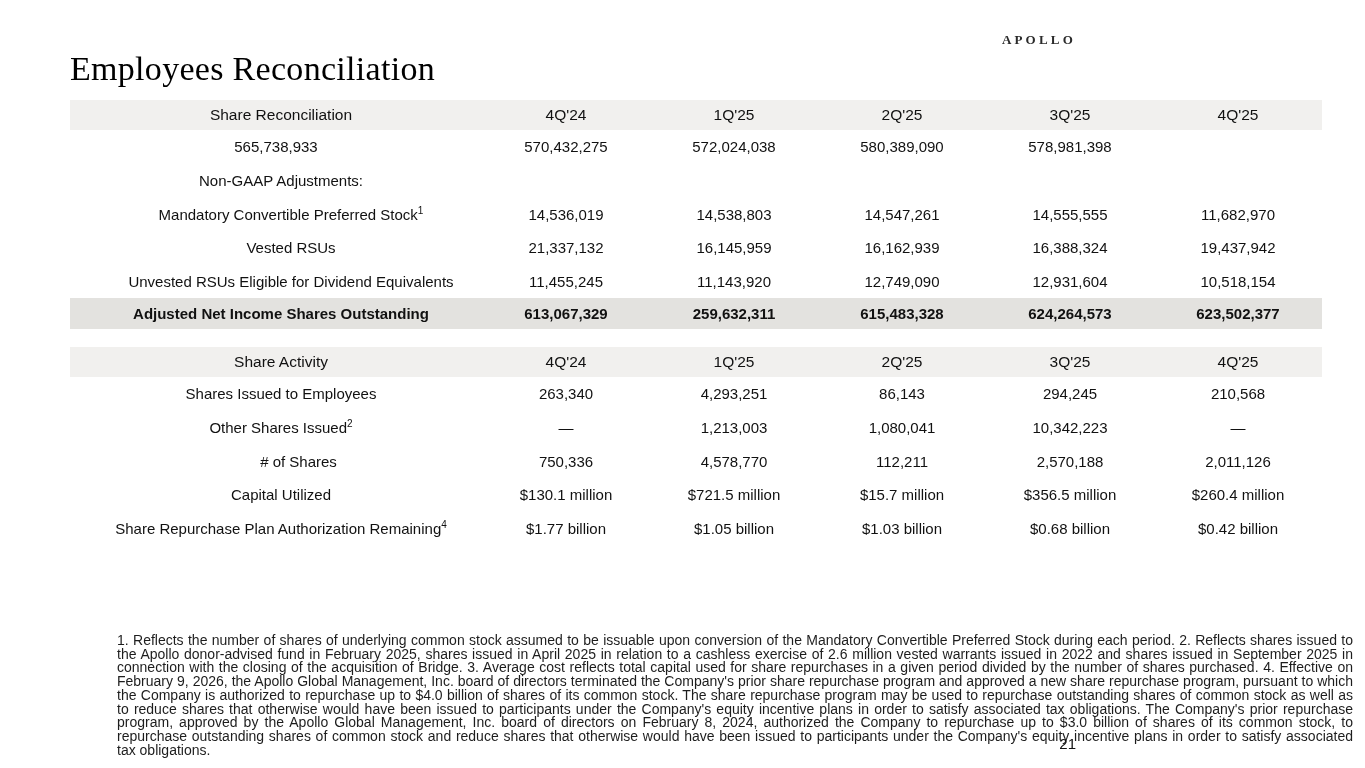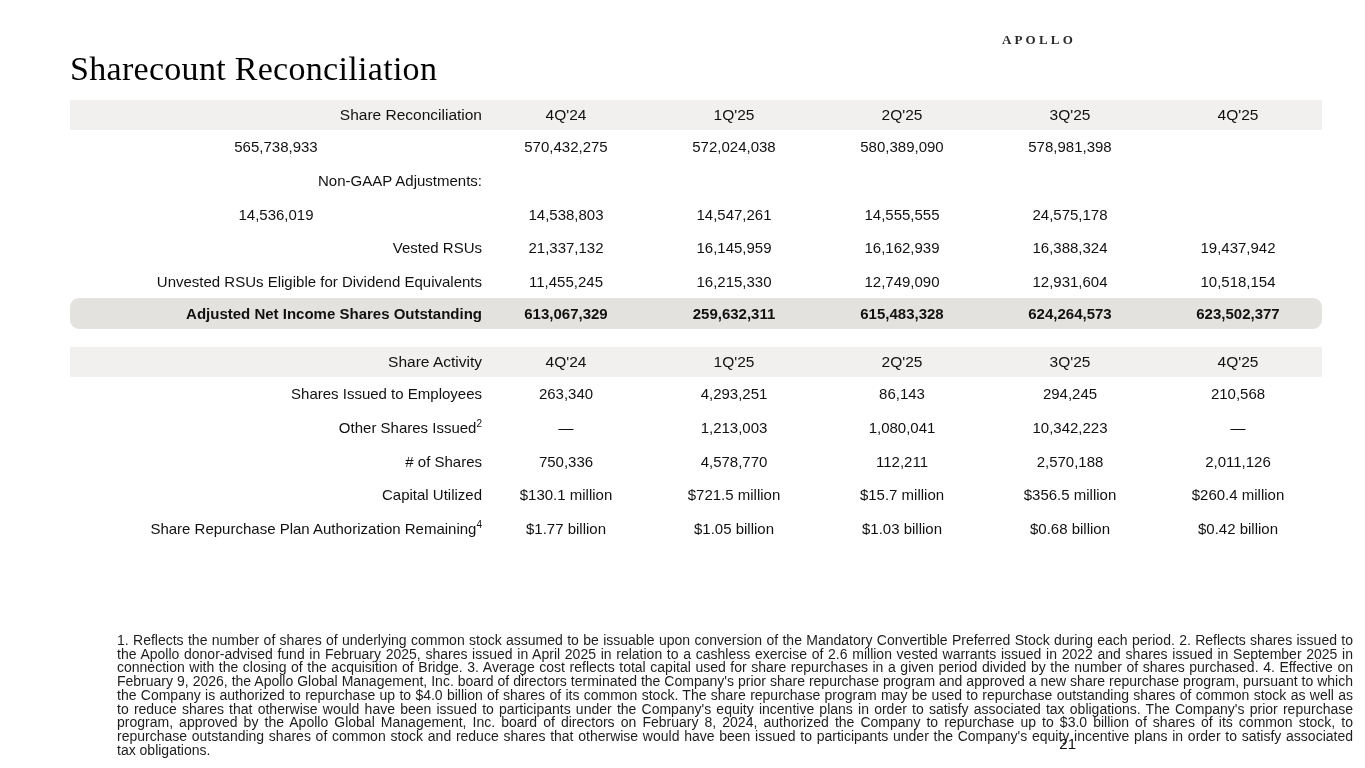--- a/index.html
+++ b/index.html
@@ -29,23 +29,23 @@
   #table1 { top:100px; }
   #table2 { top:347px; }
 
   .t-row {
     display:grid;
     grid-template-columns:412px repeat(5, 168px);
     align-items:center;
     height:33.7px;
   }
   .t-head  { height:30px; background:var(--band_light, #f1f0ee); font-size:15.5px; }
-  .t-total { height:31px; background:var(--band_total, #e3e2df); font-weight:bold;border-radius:9px; }
+  .t-total { height:31px; background:var(--band_total, #e3e2df); font-weight:bold; }
 
-  .lbl { text-align:right; padding-left:10px; white-space:nowrap; }
+  .lbl { text-align:center; padding-left:10px; white-space:nowrap; }
   .val { text-align:center; white-space:nowrap; }
   .ind1 .lbl-text { padding-left:20px; display:inline-block; }
   .ind2 .lbl-text { padding-left:35px; display:inline-block; }
   sup.fn { font-size:10px; line-height:0; }
 
   .footnotes {
     position:absolute; left:82px; top:634px; width:1236px;
     font-size:14px; line-height:13.7px; text-align:justify; color:#1d1d1d;margin-left:35px;
   }
 
@@ -54,21 +54,21 @@
     font-size:15px; color:#111;
   }
 </style>
 </head>
 <body>
 
 <div class="slide">
 
   <div class="logo">APOLLO</div>
 
-  <h1 class="title">Sharecount Reconciliation</h1>
+  <h1 class="title">Employees Reconciliation</h1>
 
   <div class="tbl" id="table1">
 
     <div class="t-row t-head">
       <div class="lbl">Share Reconciliation</div>
       <div class="val">4Q'24</div>
       <div class="val">1Q'25</div>
       <div class="val">2Q'25</div>
       <div class="val">3Q'25</div>
       <div class="val">4Q'25</div>
@@ -85,40 +85,41 @@
     <div class="t-row">
       <div class="lbl"><span class="lbl-text">Non-GAAP Adjustments:</span><sup class="fn"></sup></div>
       <div class="val"></div>
       <div class="val"></div>
       <div class="val"></div>
       <div class="val"></div>
       <div class="val"></div>
     </div>
 
     <div class="t-row ind1">
+      <div class="lbl"><span class="lbl-text">Mandatory Convertible Preferred Stock</span><sup class="fn">1</sup></div>
       <div class="val">14,536,019</div>
       <div class="val">14,538,803</div>
       <div class="val">14,547,261</div>
       <div class="val">14,555,555</div>
-      <div class="val">24,575,178</div>
+      <div class="val">11,682,970</div>
     </div>
 
     <div class="t-row ind1">
       <div class="lbl"><span class="lbl-text">Vested RSUs</span><sup class="fn"></sup></div>
       <div class="val">21,337,132</div>
       <div class="val">16,145,959</div>
       <div class="val">16,162,939</div>
       <div class="val">16,388,324</div>
       <div class="val">19,437,942</div>
     </div>
 
     <div class="t-row ind1">
       <div class="lbl"><span class="lbl-text">Unvested RSUs Eligible for Dividend Equivalents</span><sup class="fn"></sup></div>
       <div class="val">11,455,245</div>
-      <div class="val">16,215,330</div>
+      <div class="val">11,143,920</div>
       <div class="val">12,749,090</div>
       <div class="val">12,931,604</div>
       <div class="val">10,518,154</div>
     </div>
 
     <div class="t-row t-total">
       <div class="lbl"><span class="lbl-text">Adjusted Net Income Shares Outstanding</span><sup class="fn"></sup></div>
       <div class="val">613,067,329</div>
       <div class="val">259,632,311</div>
       <div class="val">615,483,328</div>

